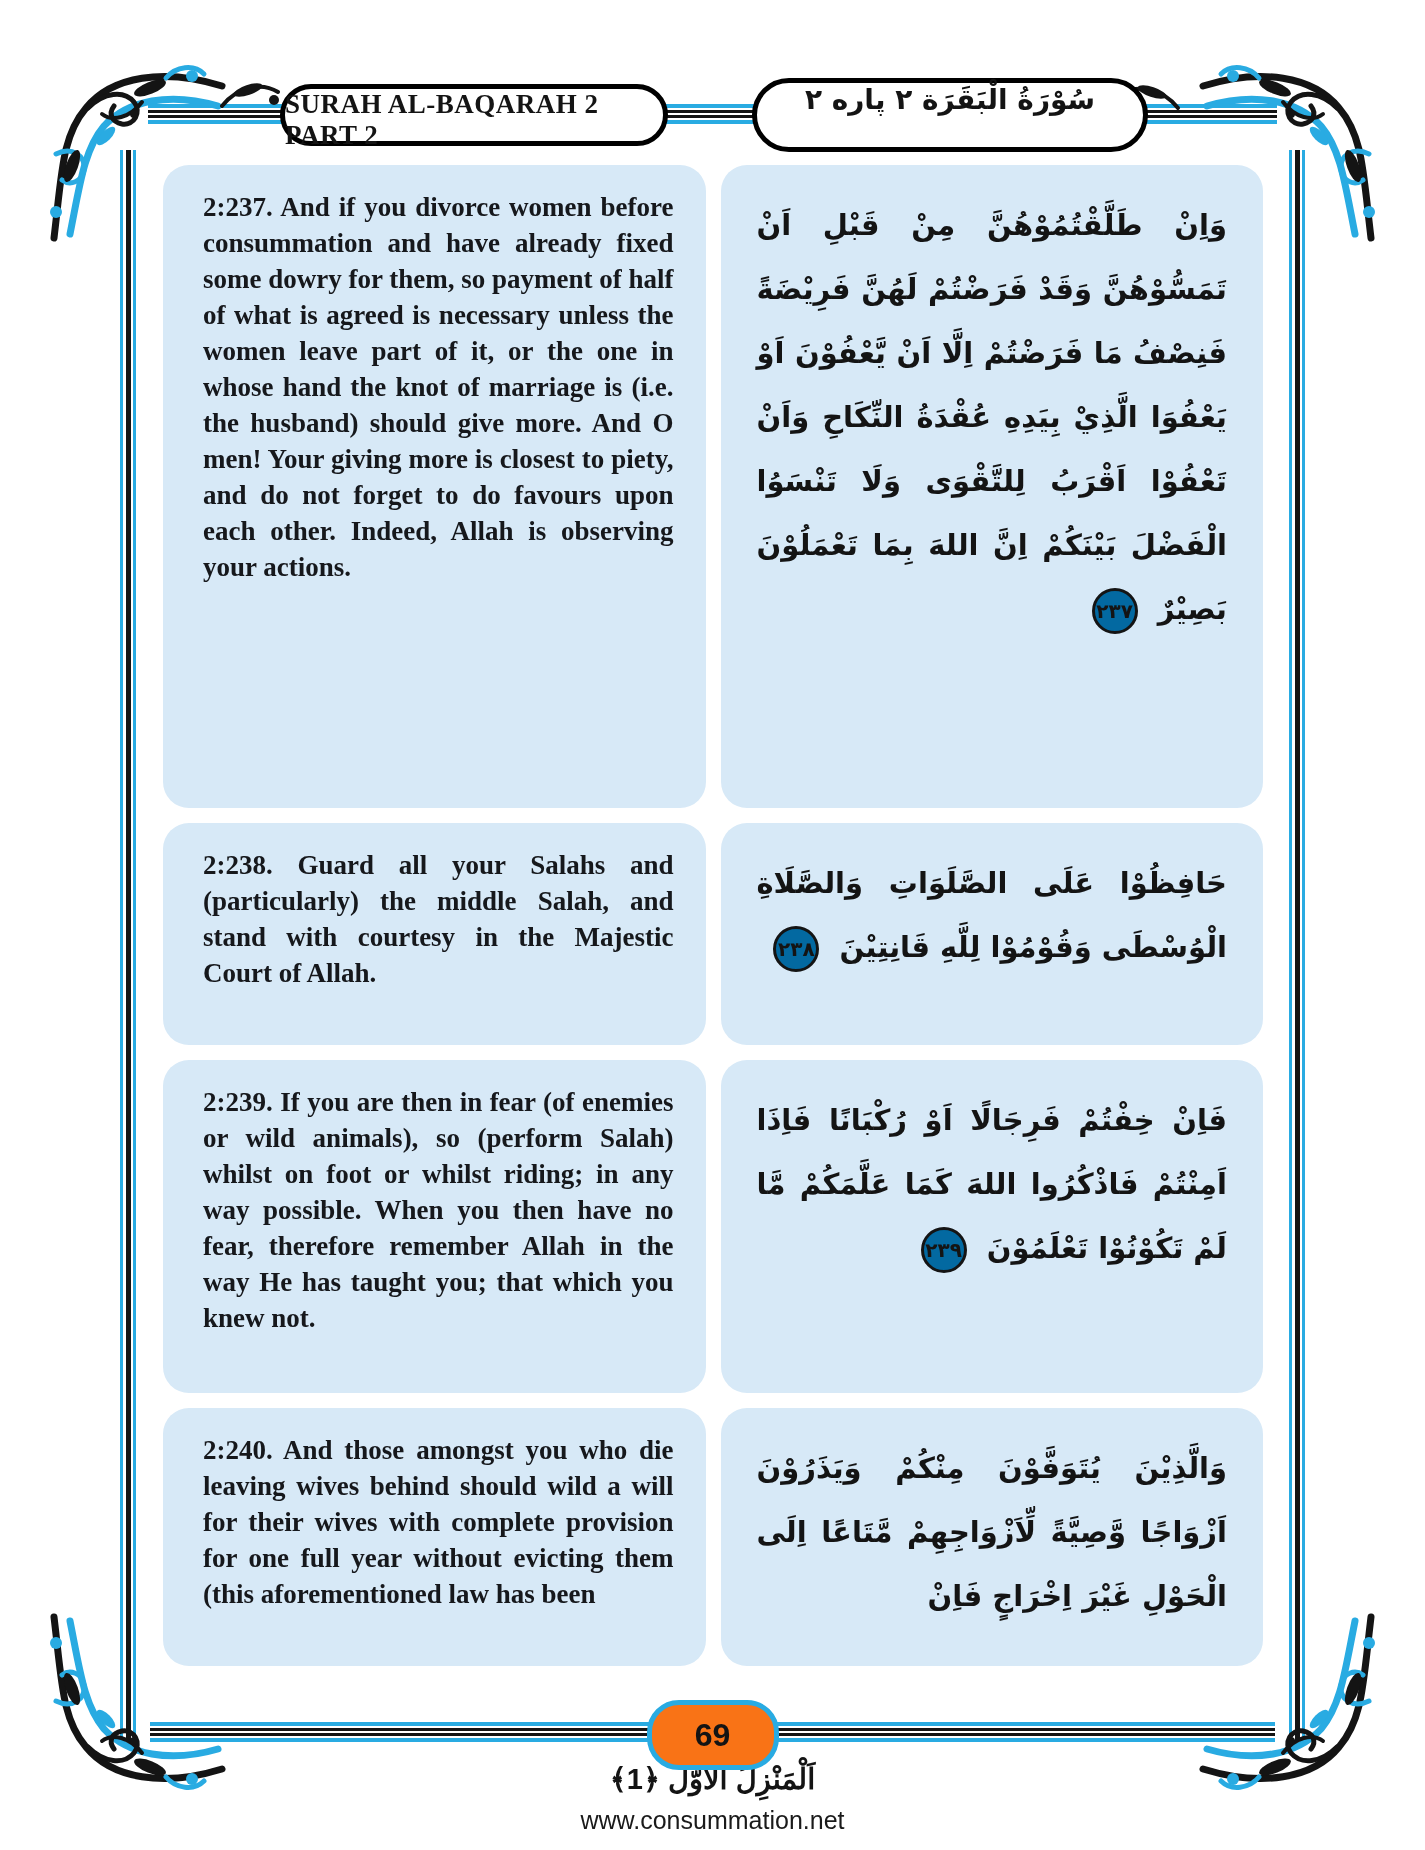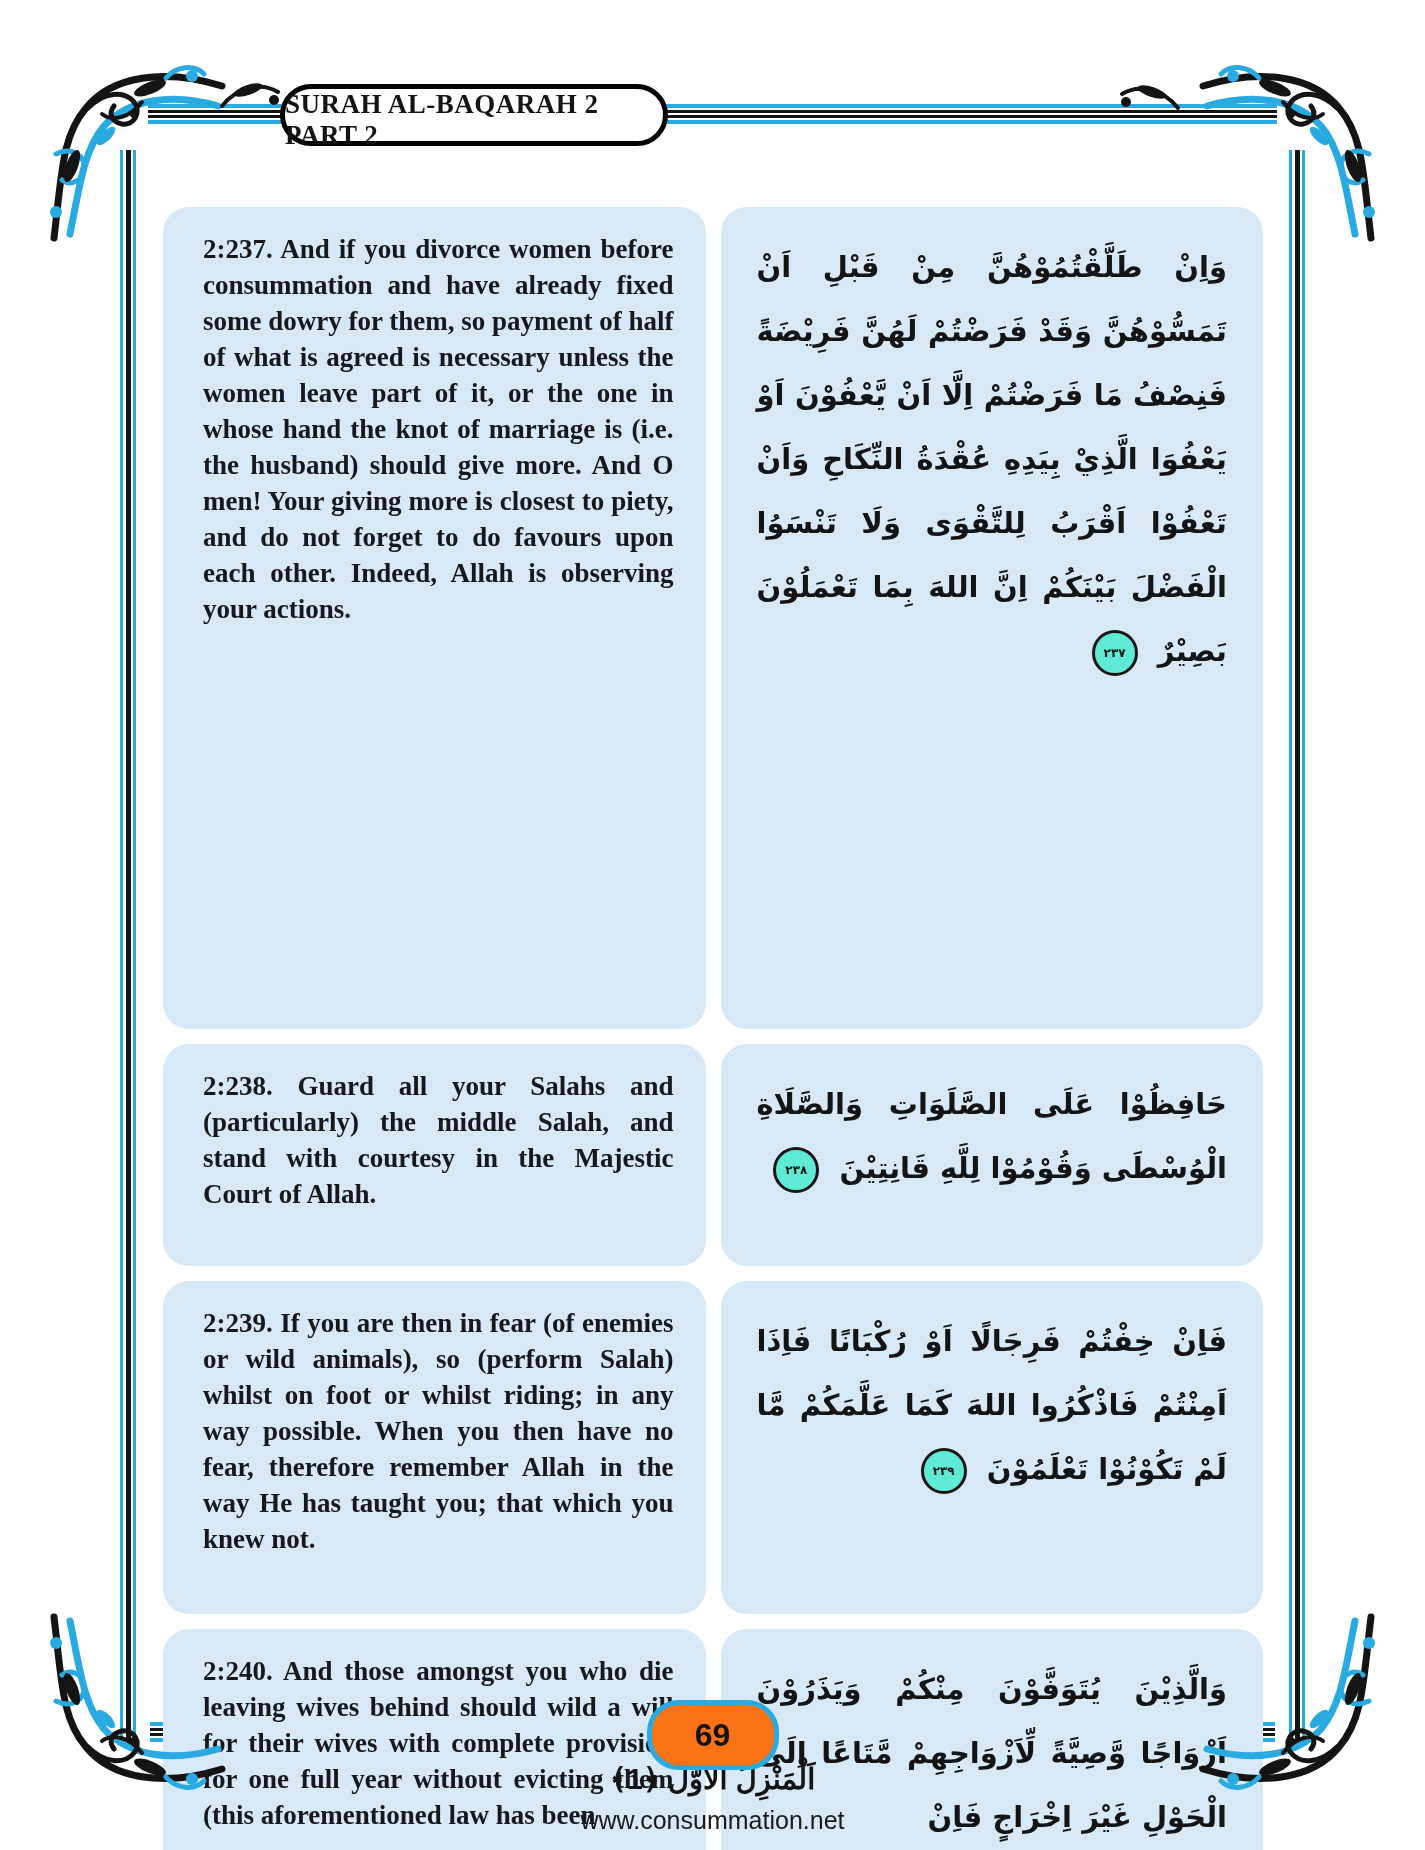--- a/index.html
+++ b/index.html
@@ -31,29 +31,29 @@
         display:flex;align-items:flex-start;justify-content:center;z-index:5;}
   .pill-en{left:280px;top:84px;width:378px;height:52px;}
   .pill-en span{font-weight:700;font-size:27px;letter-spacing:.5px;font-family:"Liberation Serif",serif;}
   .pill-ar{left:752px;top:78px;width:386px;height:64px;}
   .pill-ar span{font-weight:700;font-size:28px;font-family:"DejaVu Sans",sans-serif;direction:rtl;}
 
   
   .content{position:absolute;left:163px;top:165px;width:1100px;}
   .vrow{display:flex;gap:15px;margin-bottom:15px;}
   .vrow .block{flex:1 1 0;background:#d7e9f7;border-radius:26px;overflow:hidden;}
-  .r1{height:822px;margin-top:42px;} .r2{height:222px;} .r3{height:333px;} .r4{height:258px;}
+  .r1{height:643px;} .r2{height:222px;} .r3{height:333px;} .r4{height:258px;}
   .en{padding:24px 32px 0 40px;}
   .en p{margin:0;font-size:27px;line-height:36px;text-align:justify;font-weight:600;color:#16181c;}
   .en b{font-weight:700;}
   .ar{padding:28px 36px 0 36px;direction:rtl;text-align:justify;font-family:"DejaVu Sans",sans-serif;
       font-weight:700;font-size:29px;line-height:64px;color:#141414;}
   .medallion{display:inline-flex;align-items:center;justify-content:center;width:40px;height:40px;
-      border:3px solid #141414;border-radius:50%;font-size:12px;line-height:1;vertical-align:middle;
-      margin:0 10px;background:#5eead4;}
+      border:3px solid #141414;border-radius:50%;font-size:20px;line-height:1;vertical-align:middle;
+      margin:0 10px;background:#0369a1;}
 
   
   .page-pill{position:absolute;left:50%;transform:translateX(-50%);top:1700px;width:122px;height:60px;
       background:#f97316;border:5px solid #29abe2;border-radius:32px;display:flex;align-items:center;
       justify-content:center;z-index:5;}
   .page-pill span{font-family:"Liberation Sans",sans-serif;font-weight:700;font-size:32px;color:#141414;}
   .manzil{position:absolute;top:1762px;left:0;width:100%;text-align:center;direction:rtl;
       font-family:Liberation Sans, sans-serif;font-weight:700;font-size:29px;color:#141414;}
   .website{position:absolute;top:1806px;left:0;width:100%;text-align:center;
       font-family:"Liberation Sans",sans-serif;font-size:25px;color:#1a1a1a;}
@@ -107,20 +107,23 @@
   <svg class="mini-orn left" viewBox="0 0 64 40">
       <use href="#leafo"></use>
     </svg>
   <svg class="mini-orn right" viewBox="0 0 64 40">
       <use href="#leafo"></use>
     </svg>
 
   <div class="pill pill-en">
     <span>SURAH AL-BAQARAH 2 PART 2</span>
   </div>
+  <div class="pill pill-ar">
+    <span>سُوْرَةُ الْبَقَرَة ۲ پاره ۲</span>
+  </div>
 
   <div class="content">
 
     <div class="vrow r1">
       <div class="block en">
         <p><b>2:237.</b> <span>And if you divorce women before consummation and have already fixed some dowry for them, so payment of half of what is agreed is necessary unless the women leave part of it, or the one in whose hand the knot of marriage is (i.e. the husband) should give more. And O men! Your giving more is closest to piety, and do not forget to do favours upon each other. Indeed, Allah is observing your actions.</span></p>
       </div>
       <div class="block ar">
         <span>وَاِنْ طَلَّقْتُمُوْهُنَّ مِنْ قَبْلِ اَنْ تَمَسُّوْهُنَّ وَقَدْ فَرَضْتُمْ لَهُنَّ فَرِيْضَةً فَنِصْفُ مَا فَرَضْتُمْ اِلَّا اَنْ يَّعْفُوْنَ اَوْ يَعْفُوَا الَّذِيْ بِيَدِهِ عُقْدَةُ النِّكَاحِ وَاَنْ تَعْفُوْا اَقْرَبُ لِلتَّقْوَى وَلَا تَنْسَوُا الْفَضْلَ بَيْنَكُمْ اِنَّ اللهَ بِمَا تَعْمَلُوْنَ بَصِيْرٌ</span>
         <span class="medallion">۲۳۷</span>

